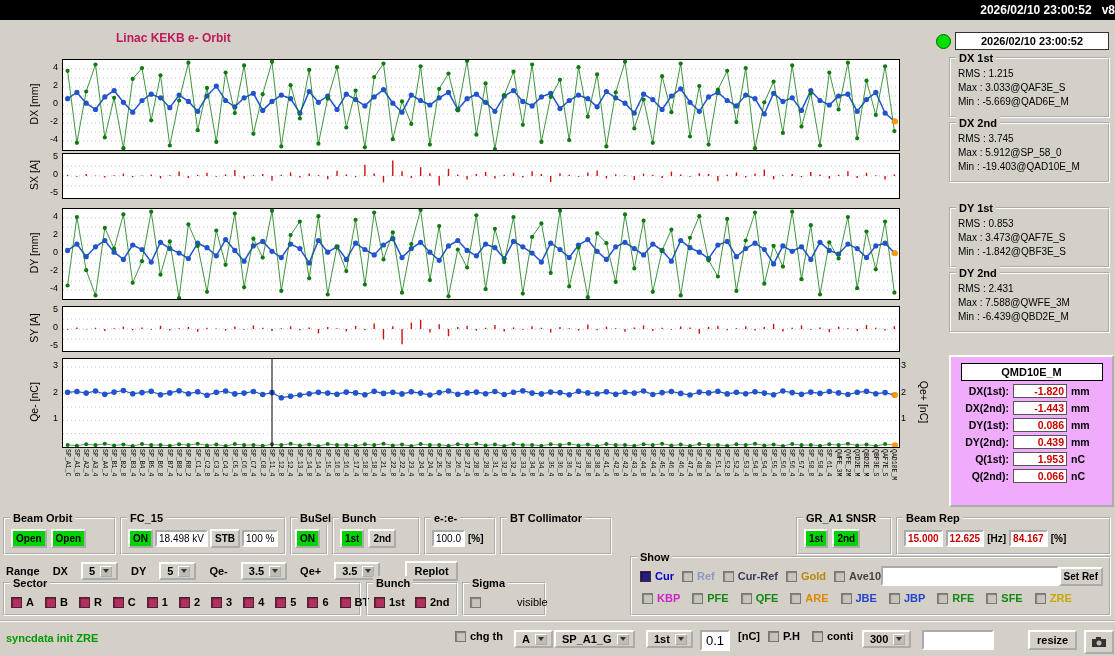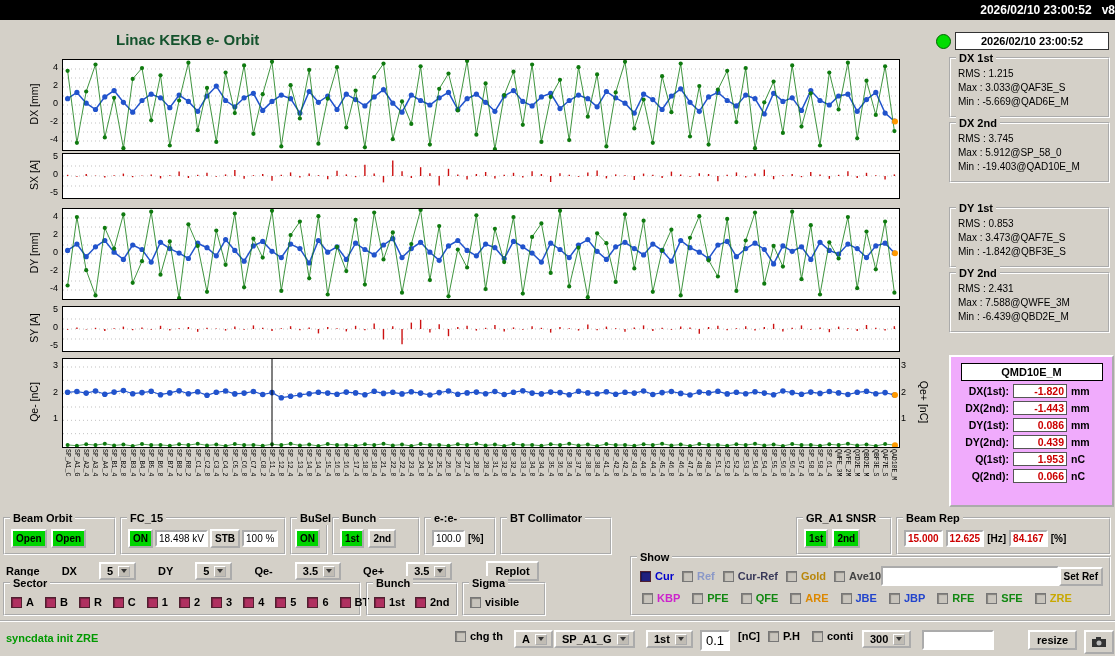--- a/index.html
+++ b/index.html
@@ -1,21 +1,21 @@
 <!DOCTYPE html>
 <html><head>
 <meta charset="utf-8">
 <style>
   html,body{margin:0;padding:0;background:#888;}
   #root{position:relative;width:1115px;height:656px;background:#d4d0c8;overflow:hidden;
         font-family:"Liberation Sans",sans-serif;font-size:11px;color:#000;padding-left:20px;}
   #topbar{position:absolute;left:0;top:0;width:100%;height:20px;background:#000;color:#fff;
           display:flex;justify-content:flex-end;align-items:center;padding-right:10px;
           box-sizing:border-box;font-weight:bold;font-size:12px;white-space:pre;}
-  #page-title{position:absolute;left:116px;top:31px;color:#14532d;font-weight:bold;font-size:15px;}
+  #page-title{position:absolute;left:116px;top:31px;color:#be185d;font-weight:bold;font-size:12px;}
   #led{position:absolute;left:936px;top:34px;width:13px;height:13px;border-radius:50%;
        background:#00dd00;border:1px solid #006600;}
   #timebox{position:absolute;left:955px;top:32px;width:152px;height:16px;background:#fff;
            border:1px solid #333;font-weight:bold;font-size:11px;display:flex;align-items:center;justify-content:center;}
   .chart{position:absolute;left:62px;width:836px;background:#fff;border:1px solid #000;box-sizing:content-box;}
   .tick{position:absolute;left:34px;width:24px;text-align:right;font-size:9px;}
   .rtick{position:absolute;left:901px;width:20px;text-align:left;font-size:9px;}
   .axis-name{position:absolute;width:56px;height:14px;display:flex;align-items:center;justify-content:center;
              font-size:10.5px;white-space:nowrap;}
   #xlabels{position:absolute;left:62px;top:449px;width:836px;height:64px;overflow:hidden;}
@@ -265,21 +265,21 @@
     <span class="leg">Beam Rep</span>
     <div class="row" style="gap:3px">
       <span class="val red sm">15.000</span>
       <span class="val red sm">12.625</span>
       <span class="lbl sm">[Hz]</span>
       <span class="val red sm">84.167</span>
       <span class="lbl sm">[%]</span>
     </div>
   </div>
 
-  <div style="position:absolute;left:6px;top:560px;height:22px;display:flex;align-items:center;gap:22px">
+  <div style="position:absolute;left:6px;top:560px;height:22px;display:flex;align-items:center;gap:13px">
     <span class="lbl">Range</span>
     <span class="lbl">DX</span>
     <span class="dd">
         <span>5</span>
         <span class="dar"></span>
       </span>
     <span class="lbl">DY</span>
     <span class="dd">
         <span>5</span>
         <span class="dar"></span>
@@ -357,21 +357,21 @@
           <span class="sq" style="background: rgb(176, 48, 96); border-color: rgb(80, 32, 48);"></span>
           <span style="font-weight: bold;">2nd</span>
         </span>
       </div>
   </div>
   <div class="fs" style="left:462px;top:582px;width:84px;height:34px">
     <span class="leg">Sigma</span>
     <div class="row" id="sigma-row" style="padding-top:6px">
         <span class="cb">
           <span class="sq"></span>
-          <span style="font-weight: bold;">visible</span>
+          <span style="font-weight: normal; margin-left: 32px;">visible</span>
         </span>
       </div>
   </div>
 
   <div class="fs" style="left:630px;top:556px;width:481px;height:60px">
     <span class="leg">Show</span>
     <div style="display:flex;align-items:center;padding:8px 6px 0 8px">
       <span id="show-row1" style="display:flex;gap:8px;align-items:center">
           <span class="cb">
             <span class="sq" style="background: rgb(32, 32, 128); border-color: rgb(80, 32, 48);"></span>

